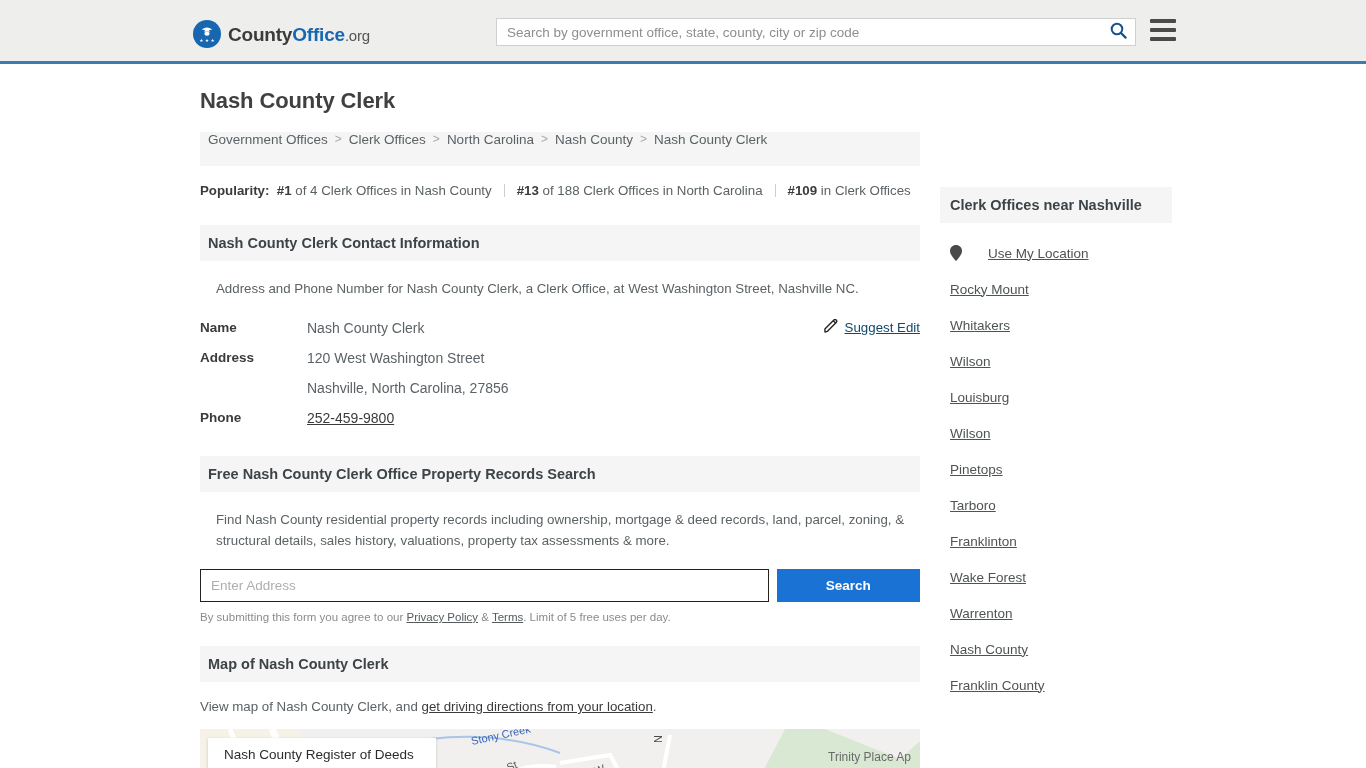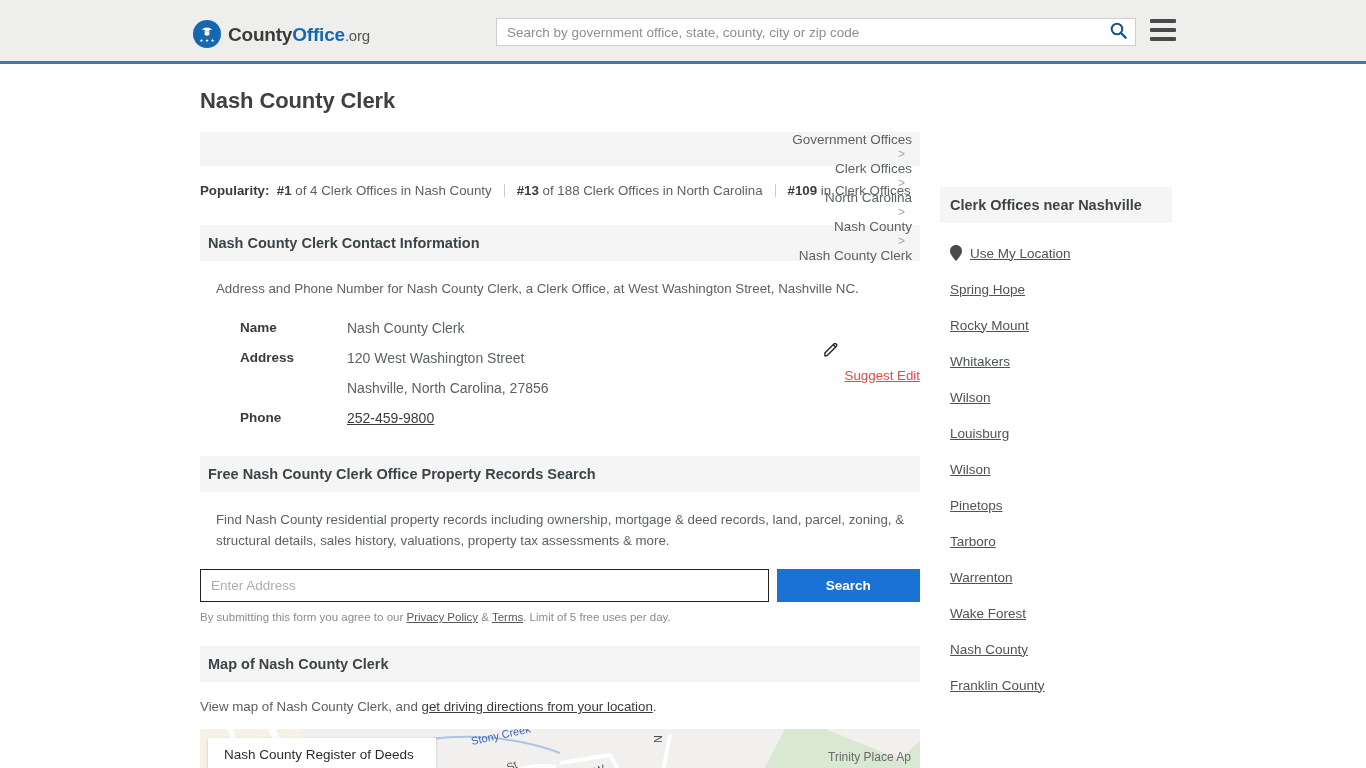--- a/index.html
+++ b/index.html
@@ -64,22 +64,22 @@
   .main-col { position: absolute; left: 200px; top: 0; width: 720px; }
   .side-col { position: absolute; left: 940px; top: 0; width: 232px; }
 
   .page-title {
     font-size: 22px; font-weight: 700; color: #404040;
     margin: 24px 0 0 0; letter-spacing: -0.1px;
   }
 
   .crumbs {
     margin-top: 18px; height: 34px; background: #f5f5f5;
-    display: flex; align-items: flex-end; padding: 0 8px;
-    font-size: 13.5px; white-space: nowrap; flex-direction: column;
+    display: flex; align-items: flex-start; padding: 0 8px;
+    font-size: 13.5px; white-space: nowrap;
   }
   .crumbs a { color: #5b6265; text-decoration: none; }
   .crumbs .sep { color: #a8a8a8; margin: 0 7px; font-size: 12px; }
 
   .popularity {
     margin-top: 13px; font-size: 13.3px; color: #5b6265; line-height: 23px;
   }
   .popularity b { color: #3b3b3b; font-weight: 700; }
   .pop-sep {
     display: inline-block; border-left: 1px solid #cdcdcd;
@@ -89,32 +89,32 @@
   .sec-head {
     margin-top: 23px; height: 36px; background: #f5f5f5;
     display: flex; align-items: center; padding: 0 8px;
     font-size: 14.5px; font-weight: 700; color: #3d4447;
   }
   .sec-desc {
     margin-top: 17px; font-size: 13.3px; color: #5b6265; line-height: 21px; margin-left: 16px;
   }
 
   .info-table { margin-top: 14px; position: relative; width: 100%; }
-  .info-row { display: flex; align-items: flex-start; min-height: 30px; margin-left: 40px; }
+  .info-row { display: flex; align-items: flex-start; min-height: 30px; }
   .info-key {
     width: 107px; flex: 0 0 107px;
     font-size: 13.5px; font-weight: 700; color: #3b3b3b; line-height: 30px;
   }
   .info-val { font-size: 14px; color: #5b6265; line-height: 30px; }
   .info-val a { color: #3b3b3b; text-decoration: underline; }
   .suggest-edit {
     position: absolute; right: 0; top: 0;
     display: flex; align-items: center; gap: 7px; line-height: 30px;
   }
-  .suggest-edit a { font-size: 13.3px; color: #ef4444; text-decoration: underline; margin-top: 48px; }
+  .suggest-edit a { font-size: 13.3px; color: #0c4a6e; text-decoration: underline; }
 
   .form-row { margin-top: 18px; display: flex; gap: 8px; }
   .addr-input {
     width: 575px; height: 33px; border: 1px solid #222; outline: none;
     padding: 0 10px; font-family: "Liberation Sans", sans-serif;
     font-size: 13.5px; color: #444; background: #fff;
   }
   .addr-input::placeholder { color: #aeaeae; }
   .search-btn {
     width: 145px; height: 33px; border: none; cursor: pointer;
@@ -141,21 +141,21 @@
     box-shadow: 0 1px 3px rgba(0,0,0,.18);
   }
 
   
   .side-head {
     margin-top: 123px; height: 36px; background: #f5f5f5;
     display: flex; align-items: center; padding: 0 10px;
     font-size: 14.5px; font-weight: 700; color: #3d4447;
   }
   .side-list { margin-top: 12px; }
-  .side-item { height: 36px; display: flex; align-items: center; gap: 8px; padding-left: 10px; }
+  .side-item { height: 36px; display: flex; align-items: center; gap: 26px; padding-left: 10px; }
   .side-item a { font-size: 13.5px; color: #4e5456; text-decoration: underline; }
   .pin-icon { width: 12px; height: 16px; flex: 0 0 12px; display: block; }
 </style>
 </head>
 <body>
 
 <div class="site-header">
 
   <div class="logo-wrap">
     <span>
@@ -284,23 +284,20 @@
     <div class="side-head">Clerk Offices near Nashville</div>
     <div class="side-list">
       <div class="side-item">
         <span>
           <svg class="pin-icon" viewBox="0 0 12 16">
             <path d="M6 0C2.7 0 0 2.6 0 5.9 0 10.2 6 16 6 16s6-5.8 6-10.1C12 2.6 9.3 0 6 0z" fill="#4a4a48"></path>
           </svg>
         </span>
         <a href="#">Use My Location</a>
       </div>
-    <div class="side-item">
-          <a href="#">Spring Hope</a>
-        </div>
         <div class="side-item">
           <a href="#">Rocky Mount</a>
         </div>
         <div class="side-item">
           <a href="#">Whitakers</a>
         </div>
         <div class="side-item">
           <a href="#">Wilson</a>
         </div>
         <div class="side-item">
@@ -309,26 +306,29 @@
         <div class="side-item">
           <a href="#">Wilson</a>
         </div>
         <div class="side-item">
           <a href="#">Pinetops</a>
         </div>
         <div class="side-item">
           <a href="#">Tarboro</a>
         </div>
         <div class="side-item">
+          <a href="#">Franklinton</a>
+        </div>
+        <div class="side-item">
+          <a href="#">Wake Forest</a>
+        </div>
+        <div class="side-item">
           <a href="#">Warrenton</a>
         </div>
         <div class="side-item">
-          <a href="#">Wake Forest</a>
-        </div>
-        <div class="side-item">
           <a href="#">Nash County</a>
         </div>
         <div class="side-item">
           <a href="#">Franklin County</a>
         </div>
       </div>
   </div>
 </div>
 
 </body></html>

